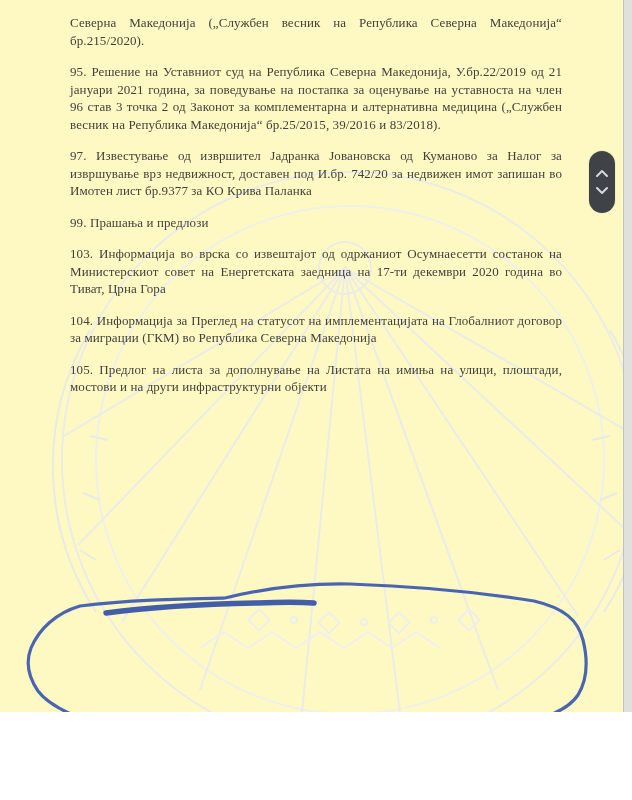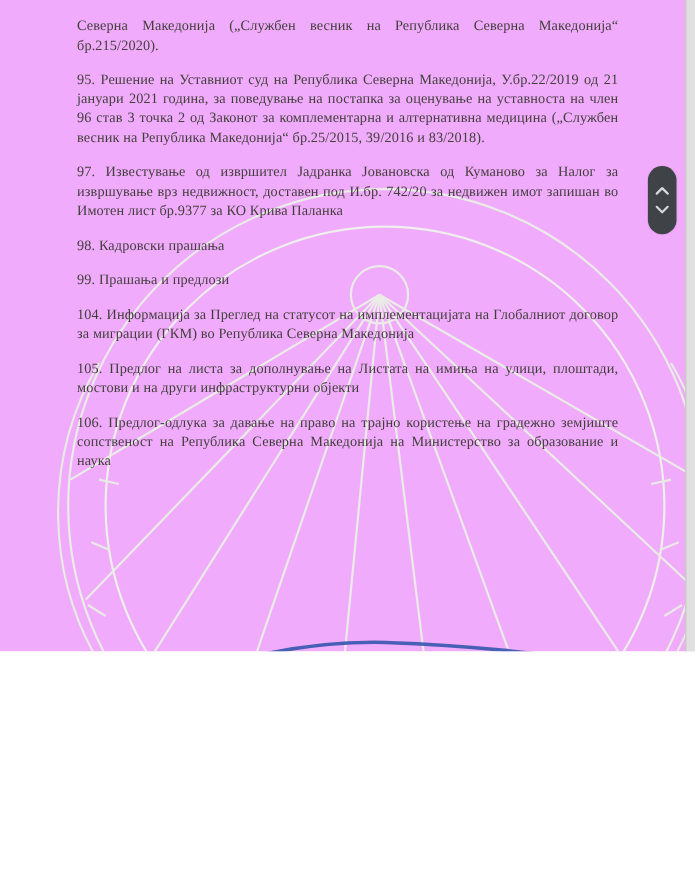--- a/index.html
+++ b/index.html
@@ -1,22 +1,22 @@
 <!DOCTYPE html>
 <html><head>
 <meta charset="utf-8">
 <style>
   html, body { margin: 0; padding: 0; }
   body { width: 632px; height: 800px; font-family: "Liberation Serif", serif; }
 
   .screen {
     position: relative;
     width: 632px;
-    height: 592px;
-    background: #f0abfc;
+    height: 712px;
+    background: #fef9c3;
     overflow: hidden;
   }
 
   
   .watermark {
     position: absolute;
     left: 0; top: 0;
     width: 632px; height: 800px;
     pointer-events: none;
   }
@@ -114,25 +114,24 @@
       <circle cx="294" cy="620" r="3" stroke="#eeeeea"></circle>
       <circle cx="364" cy="622" r="3" stroke="#eeeeea"></circle>
       <circle cx="434" cy="620" r="3" stroke="#eeeeea"></circle>
     </g>
   </svg>
 
   <div class="content">
     <p class="para">Северна Македонија („Службен весник на Република Северна Македонија“ бр.215/2020).</p>
     <p class="para">95. Решение на Уставниот суд на Република Северна Македонија, У.бр.22/2019 од 21 јануари 2021 година, за поведување на постапка за оценување на уставноста на член 96 став 3 точка 2 од Законот за комплементарна и алтернативна медицина („Службен весник на Република Македонија“ бр.25/2015, 39/2016 и 83/2018).</p>
     <p class="para">97. Известување од извршител Јадранка Јовановска од Куманово за Налог за извршување врз недвижност, доставен под И.бр. 742/20 за недвижен имот запишан во Имотен лист бр.9377 за КО Крива Паланка</p>
-    <p class="para">98. Кадровски прашања</p>
     <p class="para">99. Прашања и предлози</p>
+    <p class="para">103. Информација во врска со извештајот од одржаниот Осумнаесетти состанок на Министерскиот совет на Енергетската заедница на 17-ти декември 2020 година во Тиват, Црна Гора</p>
     <p class="para">104. Информација за Преглед на статусот на имплементацијата на Глобалниот договор за миграции (ГКМ) во Република Северна Македонија</p>
     <p class="para">105. Предлог на листа за дополнување на Листата на имиња на улици, плоштади, мостови и на други инфраструктурни објекти</p>
-    <p class="para">106. Предлог-одлука за давање на право на трајно користење на градежно земјиште сопственост на Република Северна Македонија на Министерство за образование и наука</p>
   </div>
 
   <svg class="annotation" viewBox="0 0 632 800" fill="none">
     <path stroke-width="3.2" stroke-linecap="round" opacity="0.92" d="M 80 606
              C 128 600, 178 599, 225 598
              C 262 589, 302 583, 350 584
              C 410 586, 478 592, 534 601
              C 564 608, 578 620, 583 640
              C 588 660, 587 680, 578 695
              C 566 713, 537 721, 500 728

